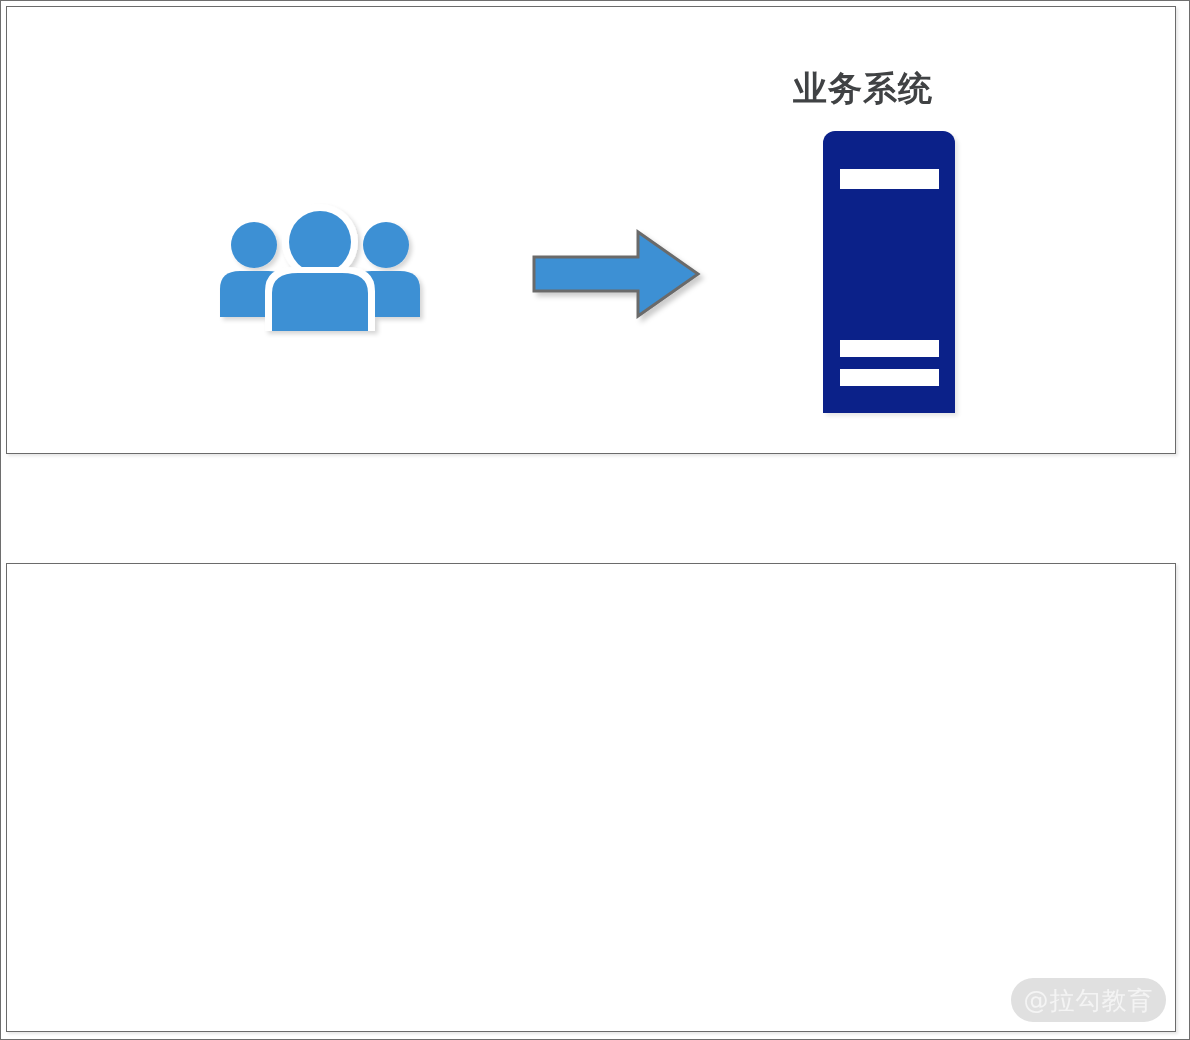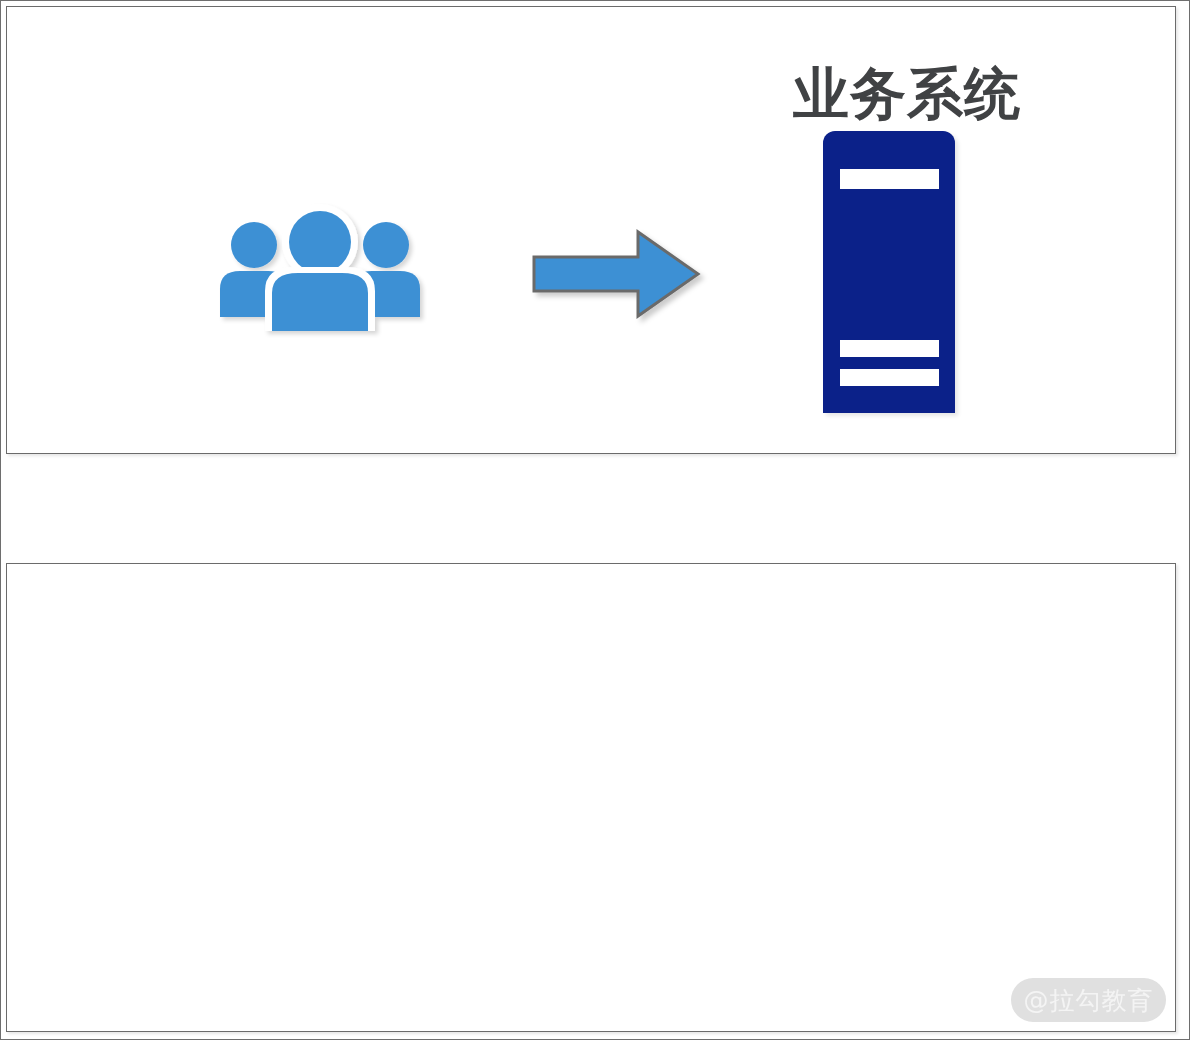--- a/index.html
+++ b/index.html
@@ -56,22 +56,22 @@
   .panel-title {
     position: absolute;
     color: #404244;
     font-weight: 700;
     letter-spacing: 1px;
     white-space: nowrap;
     font-family: "DejaVu Sans", "Liberation Sans", sans-serif;
   }
   #title-1 {
     left: 786px;
-    top: 60px;
-    font-size: 56px;
+    top: 54px;
+    font-size: 34px;
     line-height: 54px;
   }
 
   
   .users-icon {
     position: absolute;
   }
   .users-icon svg {
     display: block;
     width: 100%;

